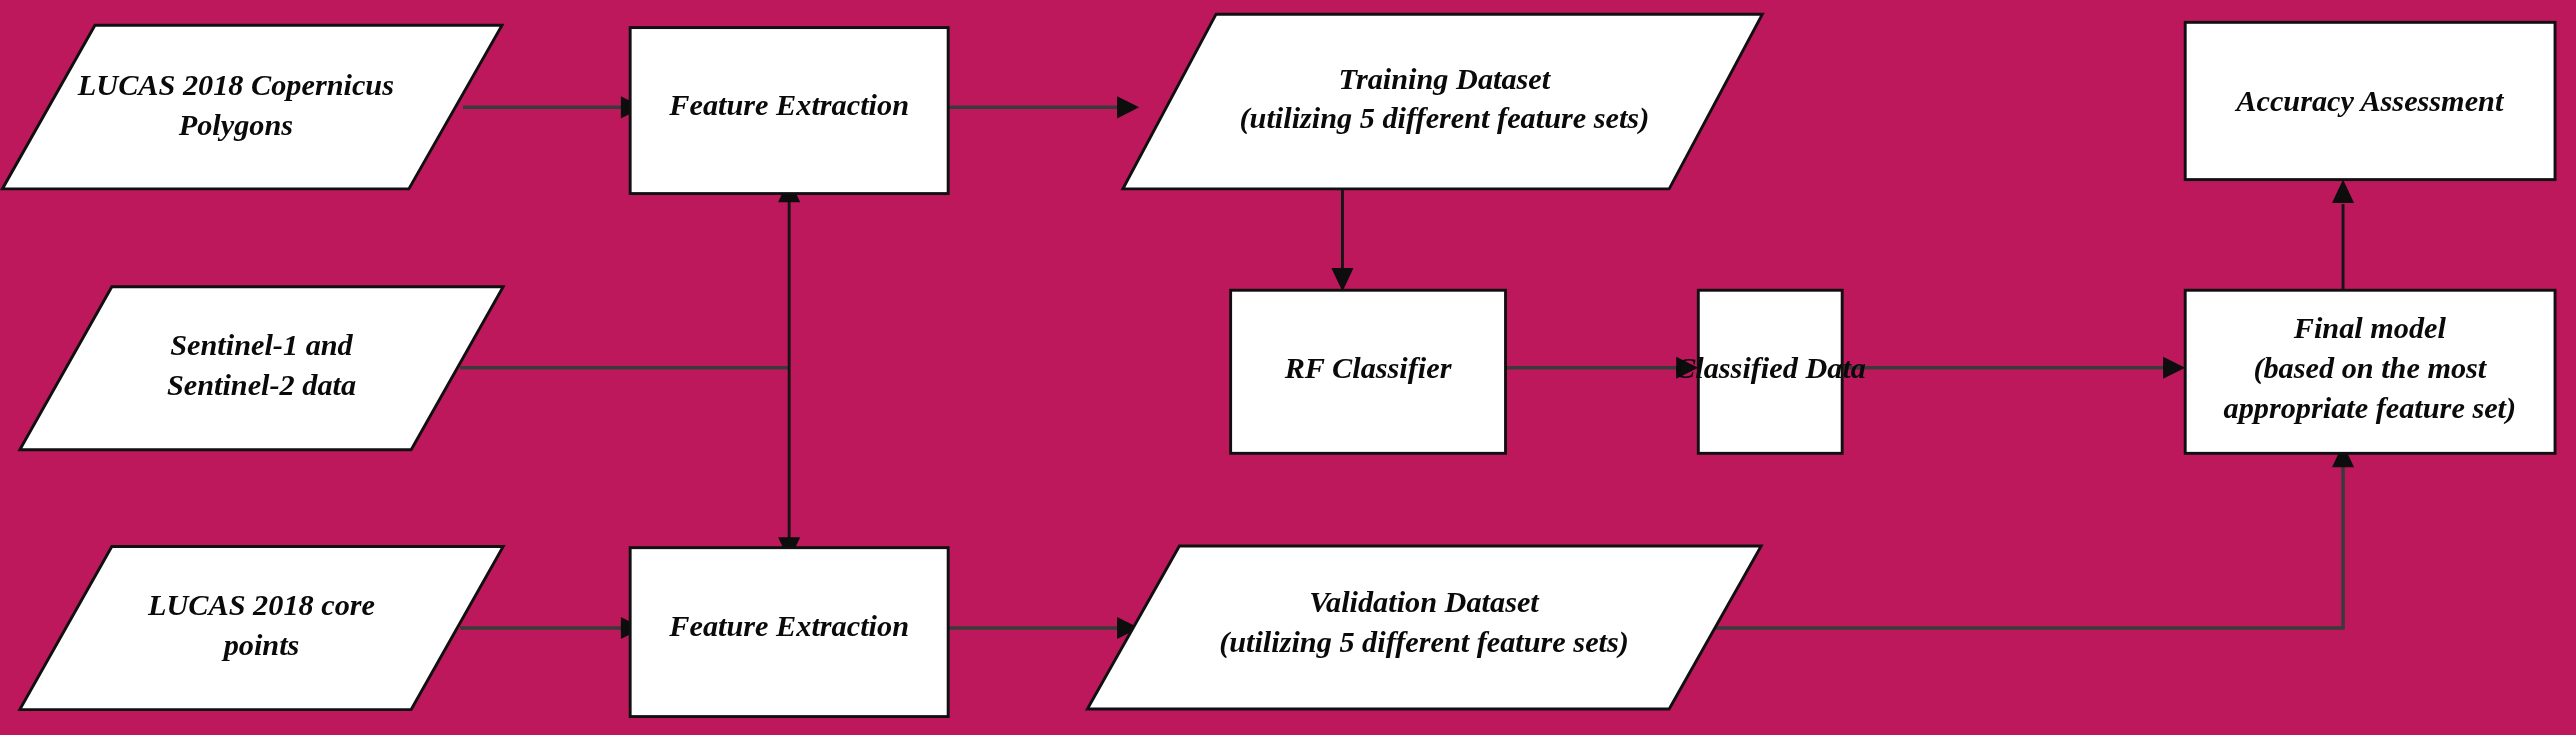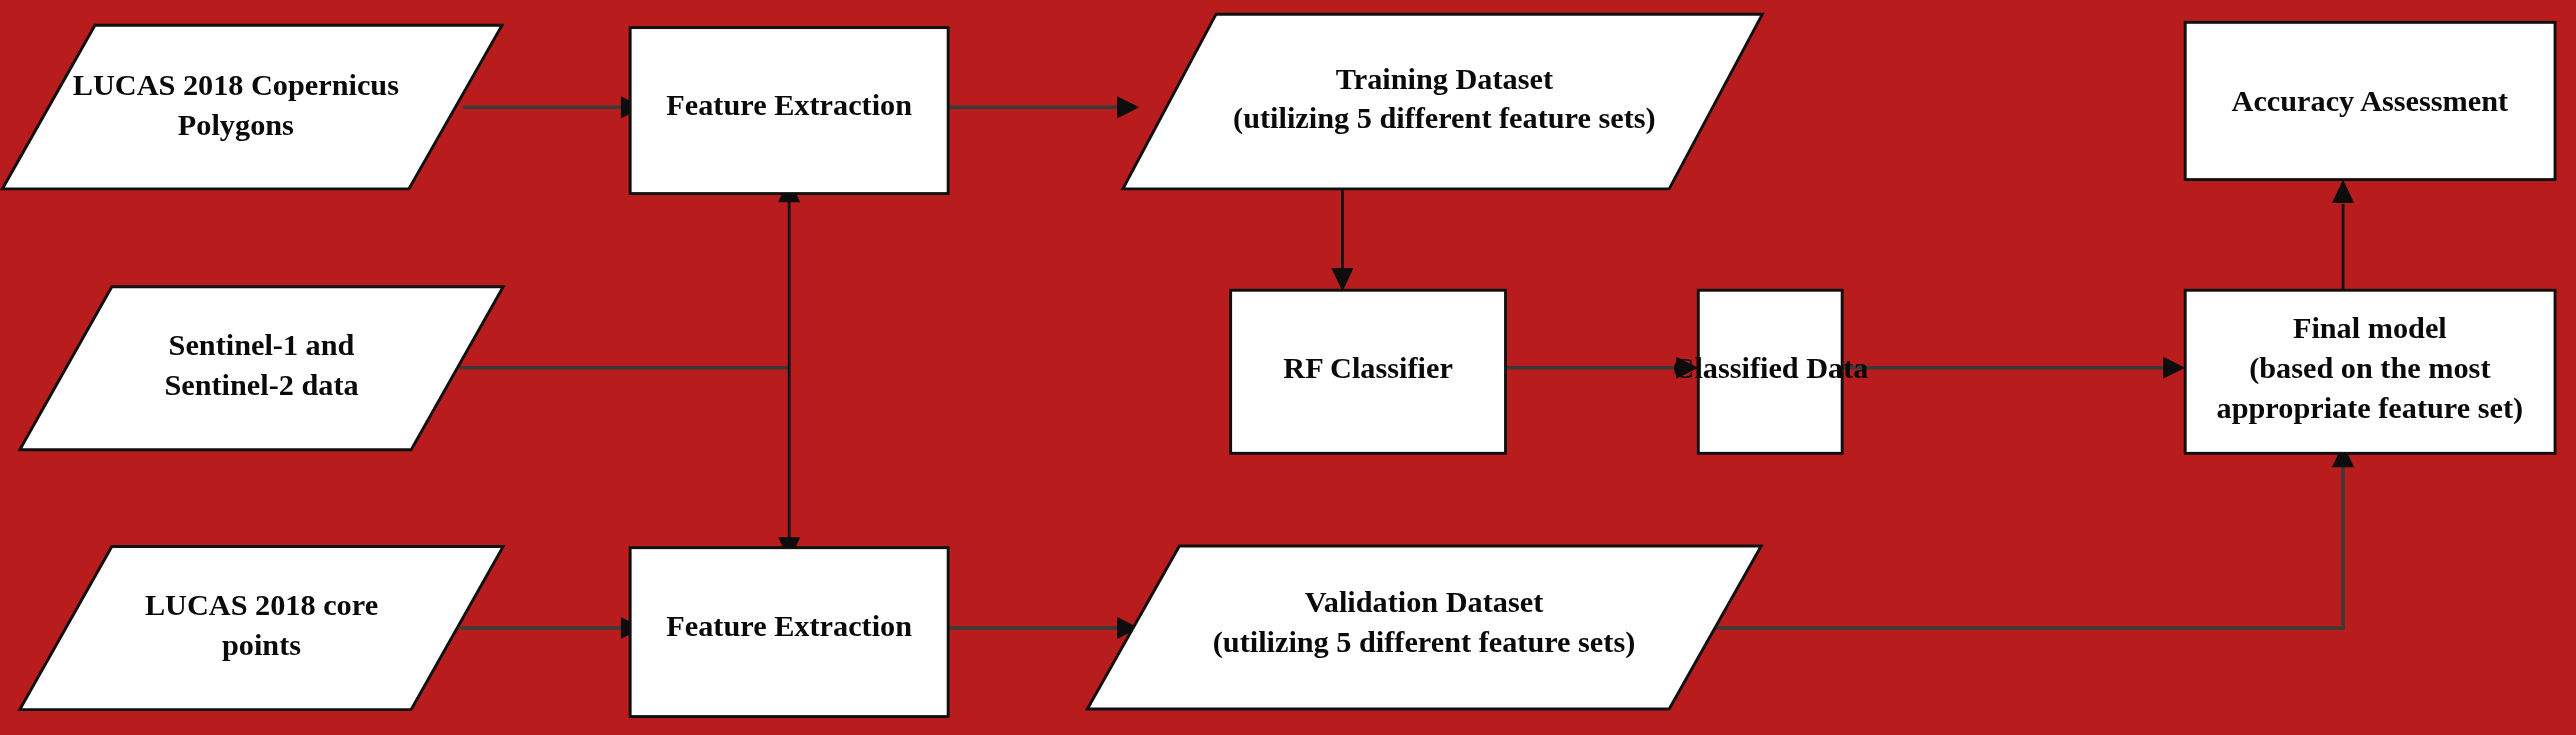--- a/index.html
+++ b/index.html
@@ -7,22 +7,23 @@
     padding: 0;
     background: #ffffff;
   }
   body {
     font-family: "Liberation Serif", "DejaVu Serif", serif;
   }
   #canvas {
     position: relative;
     width: 2576px;
     height: 736px;
-    background: #b91c1c;
+    background: #be185d;
     overflow: hidden;
+    font-style: italic;
   }
   svg#flow {
     position: absolute;
     left: 0;
     top: 0;
     width: 2576px;
     height: 736px;
     display: block;
   }
   .node-shape {

